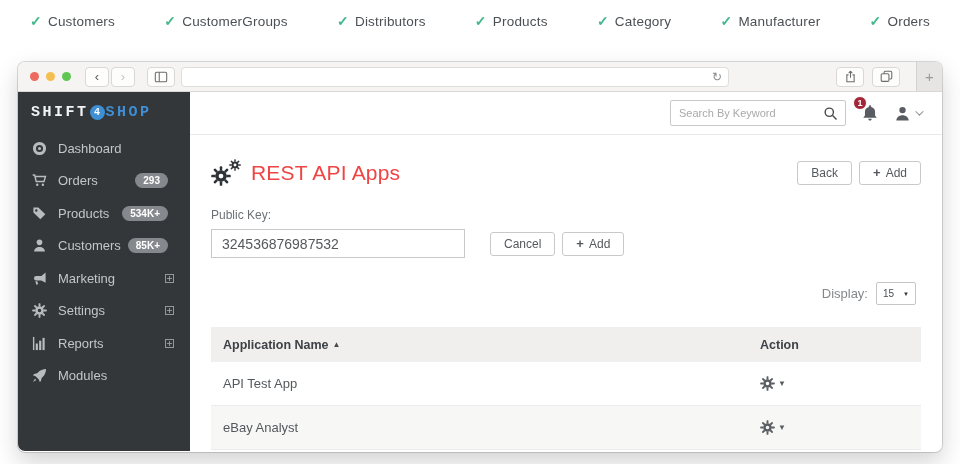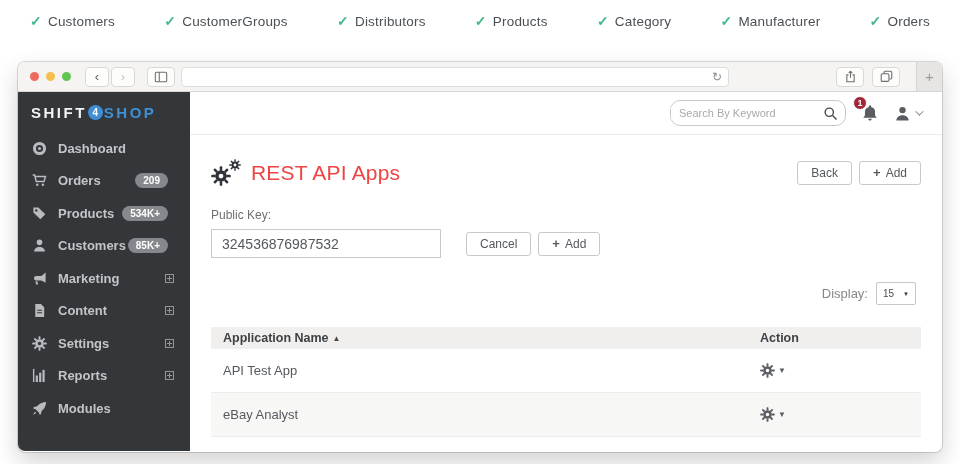--- a/index.html
+++ b/index.html
@@ -25,70 +25,70 @@
   .urlbar input { flex:1; border:0; outline:0; font-size:11px; color:#555; background:transparent; font-family:"Liberation Sans",sans-serif; }
   .refresh { font-size:12px; color:#8b8b8b; cursor:pointer; line-height:1; }
   .chrome-right { margin-left:auto; display:flex; align-items:center; gap:8px; height:100%; }
   .plus-zone { width:26px; height:100%; background:#e6e5e3; border-left:1px solid #d4d3d1; border-radius:0 7px 0 0; display:flex; align-items:center; justify-content:center; color:#9a9a98; font-size:15px; cursor:pointer; margin-left:8px; }
 
   
   .content { display:flex; height:359px; border-radius:0 0 7px 7px; overflow:hidden; }
 
   
   .sidebar { width:172px; background:#33373a; color:#c3c6c9; flex-shrink:0; display:flex; flex-direction:column; }
-  .logo { height:40px; display:flex; align-items:center; padding-left:13px; font-weight:bold; font-size:15px; letter-spacing:2.5px; cursor:pointer; }
+  .logo { height:40px; display:flex; align-items:center; padding-left:13px; font-weight:bold; font-size:15px; letter-spacing:2.5px; cursor:pointer;font-family:Liberation Mono, monospace; }
   .logo .w { color:#f2f3f4; } .logo .b { color:#3f8fd4; }
   .logo .four { display:inline-flex; width:15px; height:15px; border-radius:50%; background:#3f8fd4; color:#fff; font-size:10px; letter-spacing:0; align-items:center; justify-content:center; margin:0 1px; }
   .menu-item { height:32.5px; display:flex; align-items:center; padding:0 13px; font-size:13px; cursor:pointer; }
   .menu-item .mi-icon { width:17px; margin-right:10px; display:flex; justify-content:center; color:#b9bcbf; }
-  .menu-item .mi-label { flex:1;font-weight:bold; }
+  .menu-item .mi-label { flex:1; }
   .badge { background:#85898d; color:#fff; font-size:10px; font-weight:bold; padding:2px 8px; border-radius:9px; margin-right:9px; }
   .expand { width:9px; height:9px; border:1px solid #94979a; position:relative; margin-right:3px; }
   .expand::before, .expand::after { content:""; position:absolute; background:#94979a; }
   .expand::before { left:1px; right:1px; top:3px; height:1px; }
   .expand::after { top:1px; bottom:1px; left:3px; width:1px; }
 
   
   .main { flex:1; background:#fff; display:flex; flex-direction:column; }
   .admin-bar { height:43px; border-bottom:1px solid #eaeaea; display:flex; align-items:center; padding:0 21px; flex-shrink:0; }
   .domain { font-size:10px; font-weight:bold; color:#97999b; letter-spacing:.4px; }
   .admin-right { margin-left:auto; display:flex; align-items:center; gap:15px; }
-  .searchbox { width:176px; height:26px; border:1px solid #c9c9c9; border-radius:10px; display:flex; align-items:center; background:#fff; }
+  .searchbox { width:176px; height:26px; border:1px solid #c9c9c9; border-radius:2px; display:flex; align-items:center; background:#fff; }
   .searchbox input { flex:1; border:0; outline:0; padding:0 8px; font-size:11px; color:#555; width:100px; font-family:"Liberation Sans",sans-serif; }
   .searchbox input::placeholder { color:#a9a9a9; }
   .mag { margin-right:7px; color:#4a4a4a; display:flex; cursor:pointer; }
   .bell-wrap { position:relative; display:flex; cursor:pointer; color:#595d61; }
   .alert-badge { position:absolute; top:-8px; left:-8px; width:14px; height:14px; border-radius:50%; background:#a32638; border:1px solid #fff; color:#fff; font-size:9px; font-weight:bold; display:flex; align-items:center; justify-content:center; }
   .user-wrap { display:flex; align-items:center; gap:4px; color:#595d61; cursor:pointer; }
   .chev { width:6px; height:6px; border-right:1.5px solid #8b8f93; border-bottom:1.5px solid #8b8f93; transform:rotate(45deg) translateY(-2px); }
 
   .page-head { display:flex; align-items:center; padding:24px 21px 22px; flex-shrink:0; }
   .cogs { position:relative; width:30px; height:27px; color:#2f3337; }
   .cogs svg.big { position:absolute; left:0; bottom:0; }
   .cogs svg.small { position:absolute; right:0; top:0; }
   .page-title { font-size:21px; color:#ef4444; font-weight:400; margin-left:10px; letter-spacing:.2px; }
   .head-btns { margin-left:auto; display:flex; gap:7px; }
   .btn { height:24px; background:#fff; border:1px solid #c9c9c9; border-radius:3px; font-size:12px; color:#55595d; padding:0 13px; display:flex; align-items:center; gap:5px; cursor:pointer; font-family:"Liberation Sans",sans-serif; }
   .btn .plus { font-weight:bold; font-size:13px; }
 
   .form-row { padding:0 21px; flex-shrink:0; }
   .field-label { display:block; font-size:12px; color:#6d7175; margin-bottom:7px; }
   .form-line { display:flex; align-items:center; }
-  .key-input { width:230px; height:29px; border:1px solid #c9c9c9; padding:0 10px; font-size:14px; color:#55595d; outline:0; font-family:"Liberation Sans",sans-serif; }
+  .key-input { width:254px; height:29px; border:1px solid #c9c9c9; padding:0 10px; font-size:14px; color:#55595d; outline:0; font-family:"Liberation Sans",sans-serif; }
   .form-line .btn.cancel { margin-left:25px; }
   .form-line .btn.add { margin-left:7px; }
 
   .display-row { display:flex; justify-content:flex-end; align-items:center; gap:8px; padding:24px 26px 14px 21px; flex-shrink:0; }
   .display-label { font-size:13px; color:#85888b; }
   .pagesize { width:40px; height:23px; border:1px solid #c6c6c6; border-radius:2px; display:flex; align-items:center; justify-content:space-between; padding:0 6px; cursor:pointer; background:#fff; }
   .pagesize .val { font-size:10px; color:#4a4e52; }
   .pagesize .caret { font-size:6px; color:#333; }
 
   .table { margin:8px 21px 0; }
-  .thead { display:flex; align-items:center; background:#f0efee; height:22px; padding:0 12px; font-size:12.5px; font-weight:bold; color:#3e4246; }
+  .thead { display:flex; align-items:center; background:#f0efee; height:35px; padding:0 12px; font-size:12.5px; font-weight:bold; color:#3e4246; }
   .col-name { flex:1; display:flex; align-items:center; gap:4px; }
   .sort { font-size:8px; color:#4a4a4a; }
   .col-action { width:165px; padding-left:16px; }
   .trow { display:flex; align-items:center; height:44px; padding:0 12px; font-size:13px; color:#55595d; border-bottom:1px solid #ececec; }
   .trow.alt { background:#f7f7f6; }
   .gear-dd { display:flex; align-items:center; gap:3px; color:#5a5e62; cursor:pointer; }
   .gear-dd .dd-caret { font-size:8px; }
 </style>
 </head>
 <body>
@@ -184,21 +184,21 @@
 
       <div class="menu-item">
         <span class="mi-icon">
             <svg viewBox="0 0 16 16" width="15" height="15">
               <path fill="none" stroke="currentColor" stroke-width="1.5" d="M.7 2.2h2.1l1.7 6.9h8.3l1.6-5.3H3.5"></path>
               <circle cx="5.6" cy="12.6" r="1.3" fill="currentColor"></circle>
               <circle cx="11.6" cy="12.6" r="1.3" fill="currentColor"></circle>
             </svg>
           </span>
         <span class="mi-label">Orders</span>
-        <span class="badge">209</span>
+        <span class="badge">293</span>
       </div>
 
       <div class="menu-item">
         <span class="mi-icon">
             <svg viewBox="0 0 16 16" width="15" height="15" fill="currentColor">
               <path fill-rule="evenodd" d="M1.5 1.5h5.3L14.2 8.9 8.9 14.2 1.5 6.8V1.5zm3.1 2a1.3 1.3 0 1 0 0 2.6 1.3 1.3 0 0 0 0-2.6z"></path>
             </svg>
           </span>
         <span class="mi-label">Products</span>
         <span class="badge">534K+</span>
@@ -219,29 +219,20 @@
         <span class="mi-icon">
             <svg viewBox="0 0 16 16" width="15" height="15" fill="currentColor">
               <path d="M14.5 1.5v11L10 10H4.5a2.4 2.4 0 0 1 0-4.8H10l4.5-3.7z"></path>
               <path d="M3.6 11l1 3.6 2-.5-1-3.1z"></path>
             </svg>
           </span>
         <span class="mi-label">Marketing</span>
         <span class="expand"></span>
       </div>
 
-      <div class="menu-item">
-        <span class="mi-icon">
-            <svg viewBox="0 0 16 16" width="15" height="15" fill="currentColor">
-              <path fill-rule="evenodd" d="M3.5 1h6L13 4.5V15H3.5V1zm2 6.2h5.2v1H5.5v-1zm0 2.6h5.2v1H5.5v-1z"></path>
-            </svg>
-          </span>
-        <span class="mi-label">Content</span>
-        <span class="expand"></span>
-      </div>
 
       <div class="menu-item">
         <span class="mi-icon">
             <svg viewBox="0 0 16 16" width="15" height="15" fill="currentColor">
               <g>
                 <rect x="7" y="0.2" width="2" height="3.6" rx="0.7"></rect>
                 <rect x="7" y="0.2" width="2" height="3.6" rx="0.7" transform="rotate(45 8 8)"></rect>
                 <rect x="7" y="0.2" width="2" height="3.6" rx="0.7" transform="rotate(90 8 8)"></rect>
                 <rect x="7" y="0.2" width="2" height="3.6" rx="0.7" transform="rotate(135 8 8)"></rect>
                 <rect x="7" y="0.2" width="2" height="3.6" rx="0.7" transform="rotate(180 8 8)"></rect>

